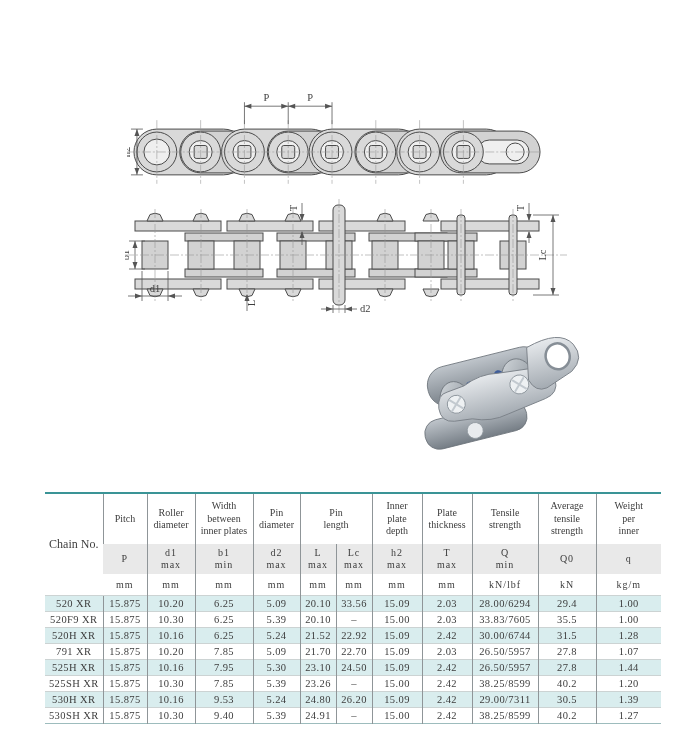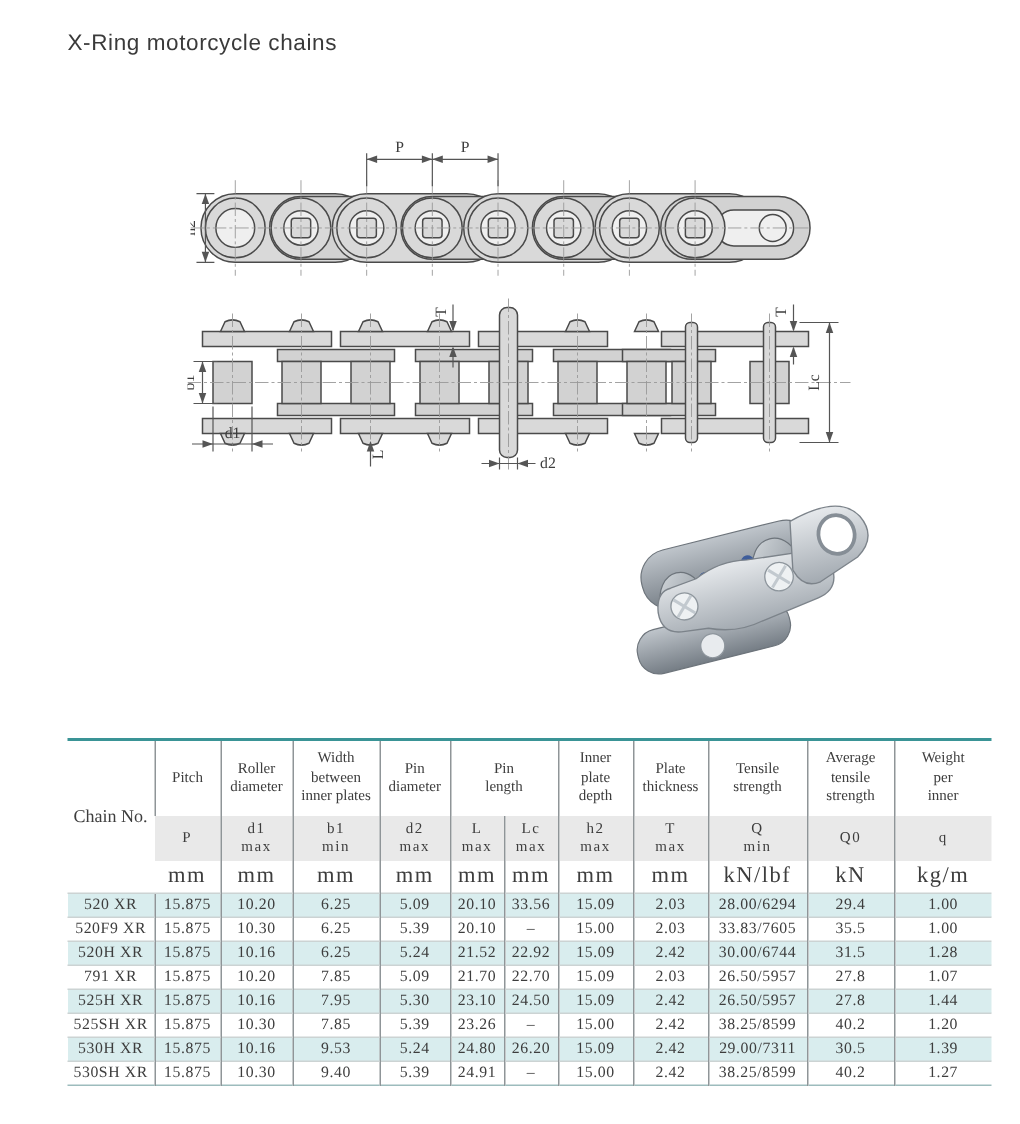--- a/index.html
+++ b/index.html
@@ -24,32 +24,31 @@
   
   .tbl-wrap{position:absolute;left:45px;top:492px;}
   table{border-collapse:collapse;table-layout:fixed;width:616px;
         font-family:"Liberation Serif",serif;color:#3d3d3d;
         border-top:2px solid #3a9496;border-bottom:1px solid #9dbcbd;}
   th,td{border-left:1px solid #8f9598;font-weight:normal;text-align:center;
         vertical-align:middle;padding:0;overflow:hidden;}
   tr th:first-child, tbody td:first-child{border-left:none;}
   thead .r1 th{height:50px;font-size:10px;white-space:pre-line;line-height:1.25;}
   thead .r2 th{height:30px;font-size:10px;background:#e9e9e9;white-space:pre-line;line-height:1.2;letter-spacing:1px;}
-  thead .r3 th{height:21px;font-size:15px;letter-spacing:1px;}
+  thead .r3 th{height:21px;font-size:10px;letter-spacing:1px;}
   thead th.chain-no{background:#ffffff;font-size:12px;}
   tbody tr{height:16px;margin-left:44px;}
   tbody td{font-size:10.5px;letter-spacing:.4px;border-top:1px solid #ccd3d3;}
   tbody tr:nth-child(odd){background:#d9edee;}
 </style>
 </head>
 <body>
 
 <div id="page">
 
-  <div class="title">X-Ring motorcycle chains</div>
 
   <svg id="sideview" class="svg-wrap" viewBox="0 0 420 115">
 
     <rect class="plate" x="7" y="39" width="113" height="46" rx="23"></rect>
     <rect class="plate2" x="53" y="41" width="109" height="42" rx="21"></rect>
     <rect class="plate" x="95" y="39" width="113" height="46" rx="23"></rect>
     <rect class="plate2" x="141" y="41" width="109" height="42" rx="21"></rect>
     <rect class="plate" x="183" y="39" width="113" height="46" rx="23"></rect>
     <rect class="plate2" x="229" y="41" width="109" height="42" rx="21"></rect>
     <rect class="plate" x="271" y="39" width="113" height="46" rx="23"></rect>

